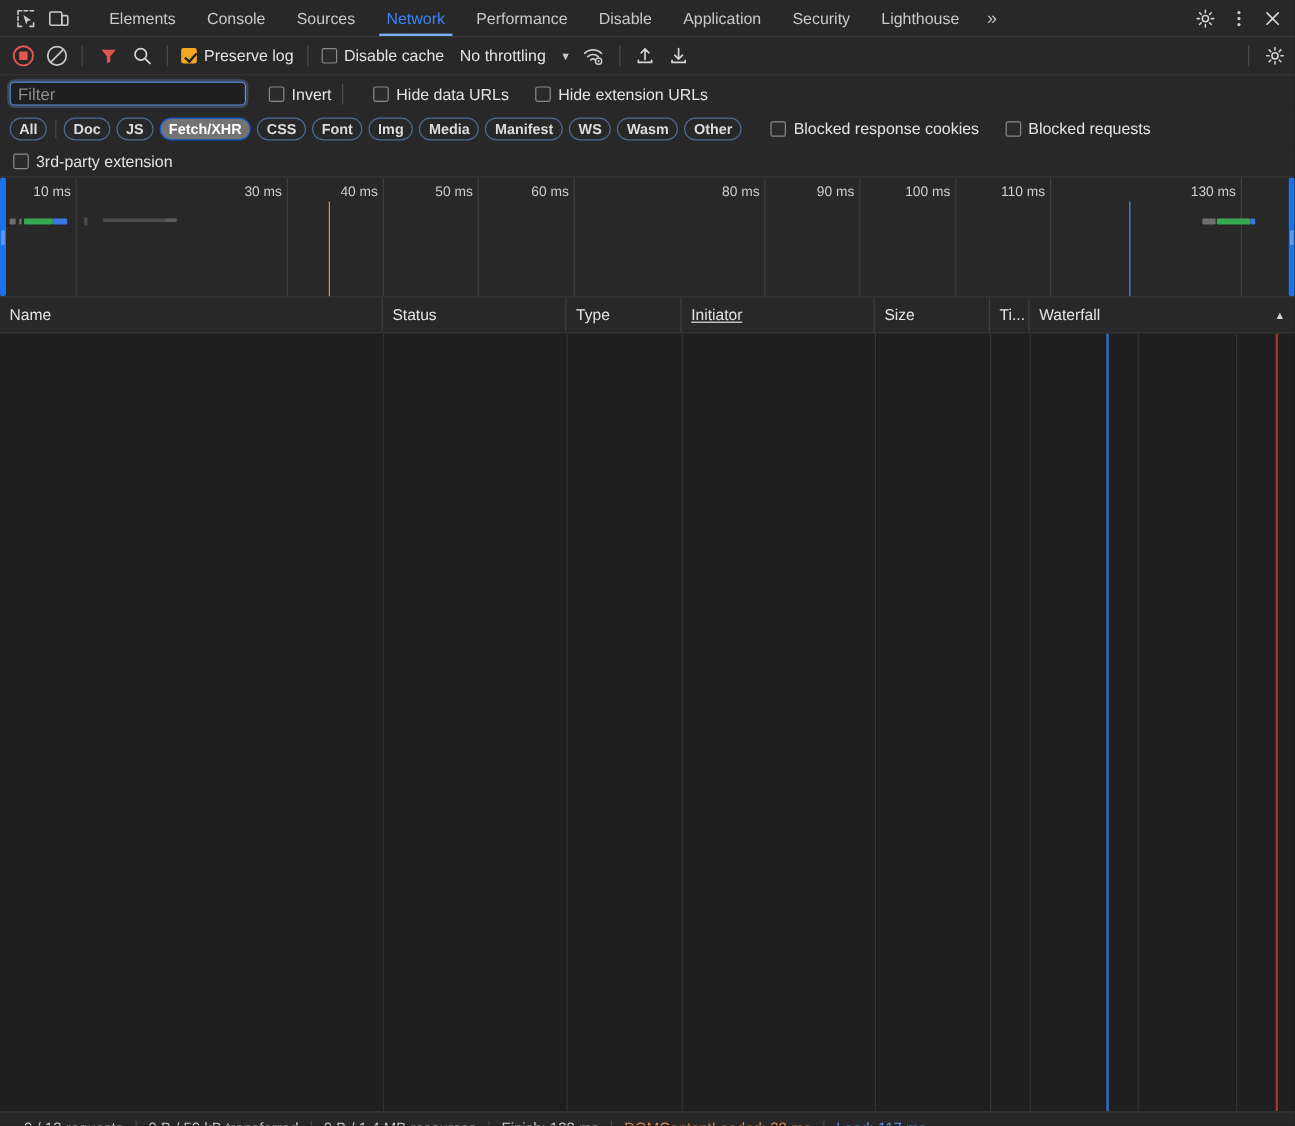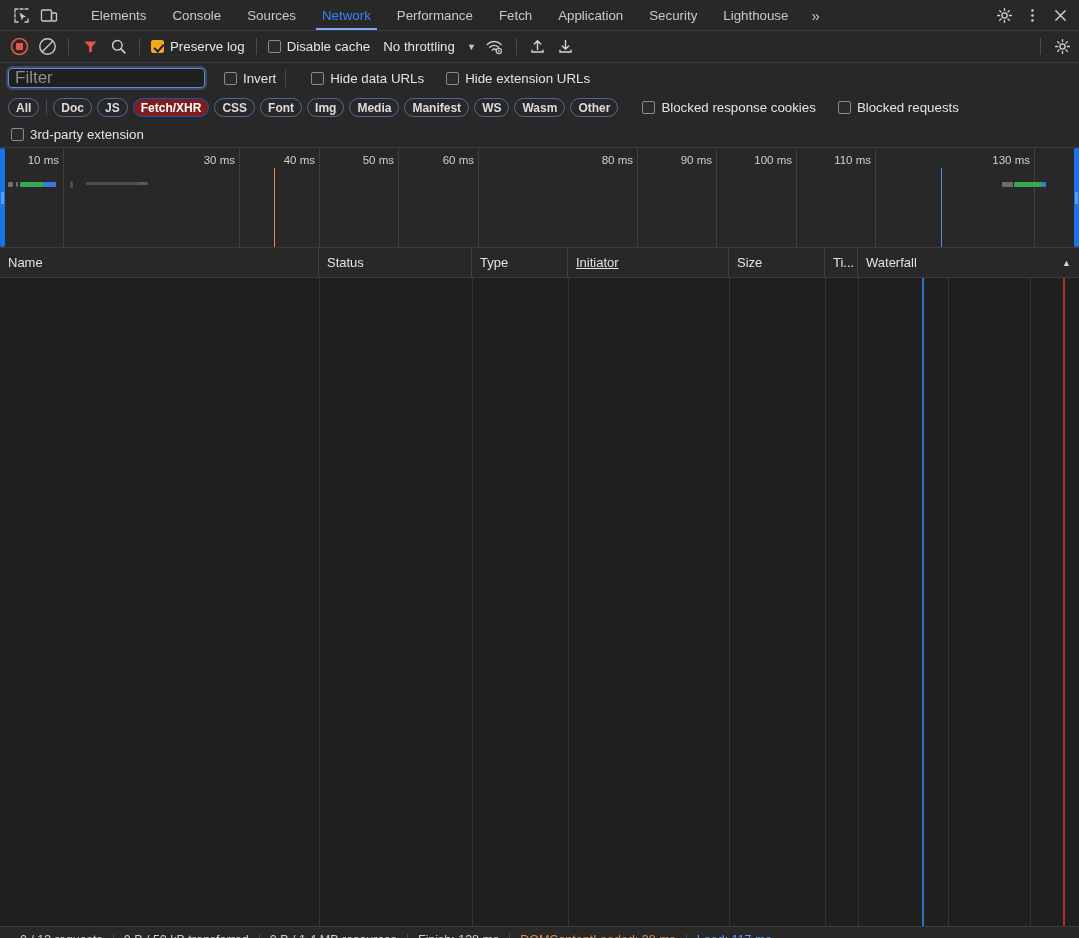--- a/index.html
+++ b/index.html
@@ -108,21 +108,21 @@
     padding: 0 8px;
     gap: 0px;
   }
   .filter-input {
     width: 197px; height: 20px;
     background: #1f1f1f;
     border: 1px solid #5b8dd9;
     border-radius: 4px;
     outline: 2px solid rgba(124,172,248,0.25);
     color: #e3e3e3;
-    font-size: 17px;
+    font-size: 14px;
     padding: 0 6px;
     font-family: "Liberation Sans", sans-serif;
   }
   .filter-input::placeholder { color: #8e8e8e; }
   .filterrow .chk-wrap { margin-left: 16px; }
 
   
   .pillrow {
     height: 29px;
     background: #282828;
@@ -136,21 +136,21 @@
     margin-right: 5px;
     border: 1px solid #4c6a92;
     border-radius: 10px;
     font-size: 12px;
     font-weight: bold;
     color: #dcdcdc;
     background: transparent;
     white-space: nowrap;
   }
   .pill.selected {
-    background: #7f1d1d;
+    background: #737373;
     border-color: #0b57d0;
     color: #ffffff;
   }
   .pill-sep { width: 1px; height: 15px; background: #4a4a4a; margin: 0 6px 0 2px; }
   .pillrow .chk-wrap { margin-left: 16px; }
 
   
   .thirdrow {
     height: 26px;
     background: #282828;
@@ -268,21 +268,21 @@
     <div class="tab">
         <span>Sources</span>
       </div>
     <div class="tab active">
         <span>Network</span>
       </div>
     <div class="tab">
         <span>Performance</span>
       </div>
     <div class="tab">
-        <span>Fetch</span>
+        <span>Disable</span>
       </div>
     <div class="tab">
         <span>Application</span>
       </div>
     <div class="tab">
         <span>Security</span>
       </div>
     <div class="tab">
         <span>Lighthouse</span>
       </div>

